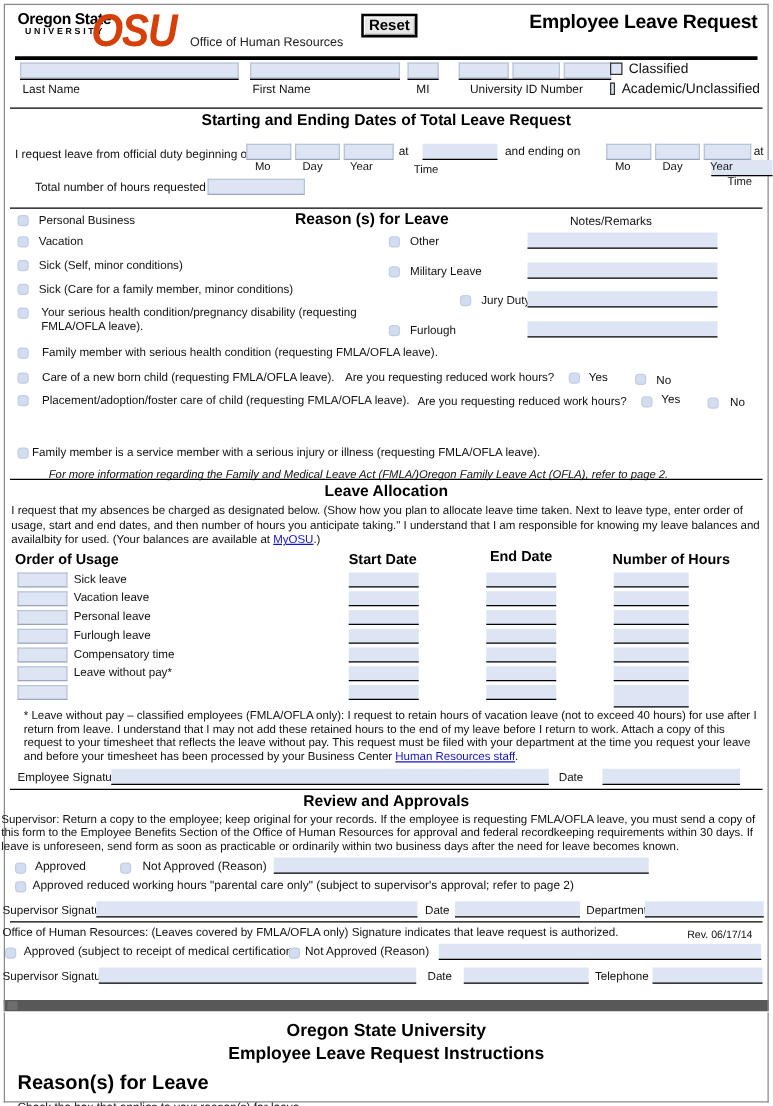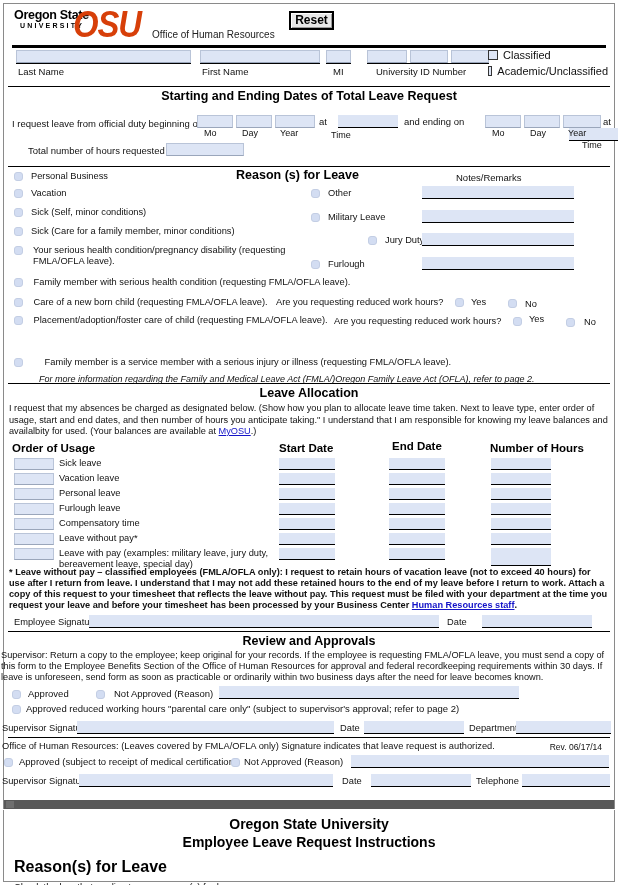--- a/index.html
+++ b/index.html
@@ -153,21 +153,21 @@
   .alloc-rows { position: relative; height: 108px; }
   .arow { position: absolute; left: 0; width: 100%; height: 15px; }
   .arow .ordbox { position: absolute; left: 10px; width: 40px; height: 12px; }
   .arow .alabel { position: absolute; left: 55px; font-size: 9.3px; color: #111; line-height: 11px; }
   .arow .c1 { position: absolute; left: 275px; width: 56px; height: 12px; }
   .arow .c2 { position: absolute; left: 385px; width: 56px; height: 12px; }
   .arow .c3 { position: absolute; left: 487px; width: 60px; height: 12px; }
 
   .lwp-para {
     font-size: 9.2px; color: #111; line-height: 11px;
-    padding: 1px 6px 0 8px; margin-left: -3px; font-weight: bold;
+    padding: 1px 6px 0 18px; margin-left: -3px;
   }
 
   .sig-row { position: relative; height: 17px; font-size: 9.3px; color: #111; }
   .sig-row span { position: absolute; }
 
   
   .rev-para {
     font-size: 9.2px; color: #111; line-height: 11.3px;
     padding: 1px 4px 0 0px; margin-left: -3px;
   }
@@ -216,20 +216,21 @@
  <div class="outer">
 
   <div class="hdr">
     <div class="logo-wrap">
       <div class="logo-txt1">Oregon State</div>
       <div class="logo-txt2">UNIVERSITY</div>
     </div>
     <div class="logo-osu">OSU</div>
     <div class="hr-office">Office of Human Resources</div>
     <div class="reset-btn">Reset</div>
+    <div class="title-main">Employee Leave Request</div>
     <div class="rule-thick"></div>
   </div>
 
   <div class="namerow">
     <div class="fld" style="position:absolute;left:12px;top:4px;width:175px;"></div>
     <div class="fld" style="position:absolute;left:196px;top:4px;width:120px;"></div>
     <div class="fld" style="position:absolute;left:322px;top:4px;width:25px;"></div>
     <div class="fld" style="position:absolute;left:363px;top:4px;width:40px;"></div>
     <div class="fld" style="position:absolute;left:406px;top:4px;width:38px;"></div>
     <div class="fld" style="position:absolute;left:447px;top:4px;width:38px;"></div>
@@ -354,21 +355,21 @@
     </div>
     <span class="r2" style="left:330px;top:41px;">Are you requesting reduced work hours?</span>
     <span class="cbx" style="position:absolute;left:509px;top:42px;"></span>
     <span class="r2" style="left:525px;top:39px;">Yes</span>
     <span class="cbx" style="position:absolute;left:562px;top:43px;"></span>
     <span class="r2" style="left:580px;top:42px;">No</span>
 
 
     <div class="r2" style="left:10px;top:82px;">
       <span class="cbx"></span>
-      <span style="margin-left:19px;">Family member is a service member with a serious injury or illness (requesting FMLA/OFLA leave).</span>
+      <span style="margin-left:0;">Family member is a service member with a serious injury or illness (requesting FMLA/OFLA leave).</span>
     </div>
 
     <div class="fmla-note" style="top:99px;">For more information regarding the Family and Medical Leave Act (FMLA/)Oregon Family Leave Act (OFLA), refer to page 2.</div>
   </div>
 
   <div class="rule-thin" style="margin-top:16px;"></div>
 
   <div class="sec-head">Leave Allocation</div>
   <div class="alloc-intro"><span>I request that my absences be charged as designated below.  (Show how you plan to allocate leave time taken.  Next to leave type, enter order of usage, start and end dates, and then number of hours you anticipate taking."  I understand that I am responsible for knowing my leave balances and availalbity for used.  (Your balances are available at </span><span class="lnk">MyOSU</span><span>.)</span></div>
 
@@ -417,21 +418,20 @@
     </div>
     <div class="arow" style="top:75px;">
       <div class="fld ordbox"></div>
       <span class="alabel">Leave without pay*</span>
       <div class="fld fld-ul c1"></div>
       <div class="fld fld-ul c2"></div>
       <div class="fld fld-ul c3"></div>
     </div>
     <div class="arow" style="top:90px;height:24px;">
       <div class="fld ordbox"></div>
-      <span class="alabel" style="width:215px;">Leave with pay (examples: military leave, jury duty, bereavement leave, special day)</span>
       <div class="fld fld-ul c1"></div>
       <div class="fld fld-ul c2"></div>
       <div class="fld fld-ul c3" style="height:18px;"></div>
     </div>
   </div>
 
   <div class="lwp-para"><span>* Leave without pay – classified employees (FMLA/OFLA only): I request to retain hours of vacation leave (not to exceed 40 hours) for use after I return from leave. I understand that I may not add these retained hours to the end of my leave before I return to work. Attach a copy of this request to your timesheet that reflects the leave without pay. This request must be filed with your department at the time you request your leave and before your timesheet has been processed by your Business Center </span><span class="lnk">Human Resources staff</span><span>.</span></div>
 
   <div class="sig-row" style="margin-top:3px;">
     <span style="left:10px;top:3px;">Employee Signature</span>

